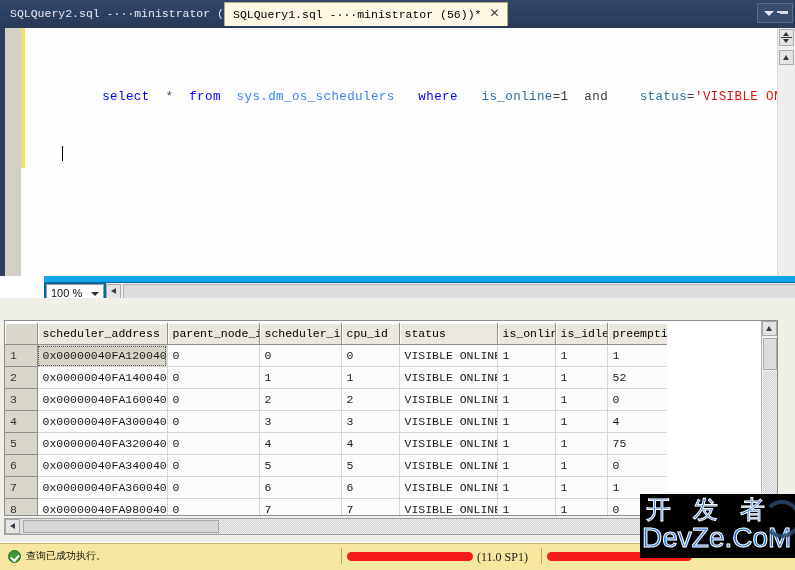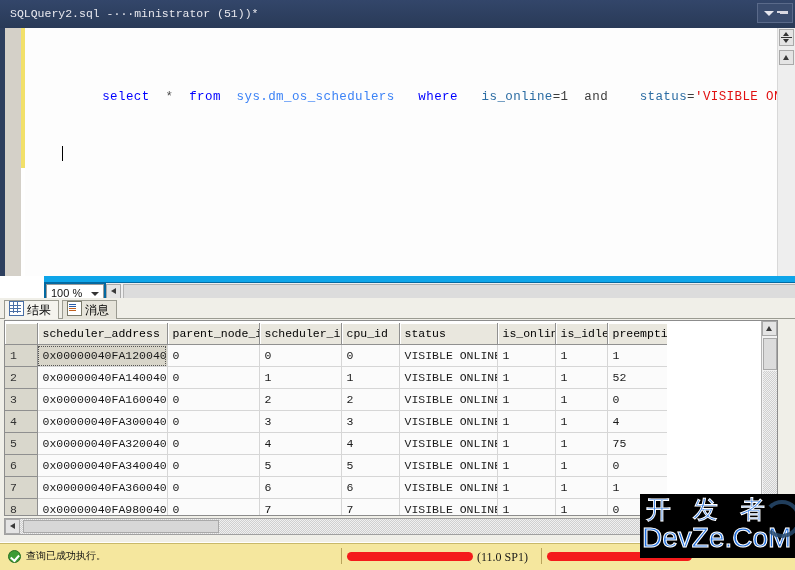--- a/index.html
+++ b/index.html
@@ -556,20 +556,24 @@
 </style>
 </head>
 <body>
 
 <div id="app">
 
   <div class="tabbar">
     <div class="tab inactive">
       <span>SQLQuery2.sql -···ministrator (51))*</span>
     </div>
+    <div class="tab active">
+      <span>SQLQuery1.sql -···ministrator (56))*</span>
+      <span class="tab-close">✕</span>
+    </div>
     <div class="tabbar-right">
       <span class="caret"></span>
       <span class="bar"></span>
     </div>
   </div>
 
   <div class="editor-wrap">
     <div class="editor-selvline"></div>
     <div class="editor-gutter"></div>
     <div class="editor-changebar"></div>
@@ -606,28 +610,20 @@
     </div>
     <div class="ed-hright">
       <div class="sb-btn" style="top:0; left:0">
         <span class="tri-rt"></span>
       </div>
     </div>
   </div>
 
   <div class="results-pane">
 
-    <div class="res-tabs">
-      <div class="res-tab sel">
-        <span class="tico ico-grid"></span><span>结果</span>
-      </div>
-      <div class="res-tab unsel">
-        <span class="tico ico-msg"></span><span>消息</span>
-      </div>
-    </div>
 
     <div class="grid">
       <div class="grid-inner">
         <table class="rgrid">
           <colgroup>
             <col style="width:32px">
             <col style="width:130px">
             <col style="width:92px">
             <col style="width:82px">
             <col style="width:58px">

